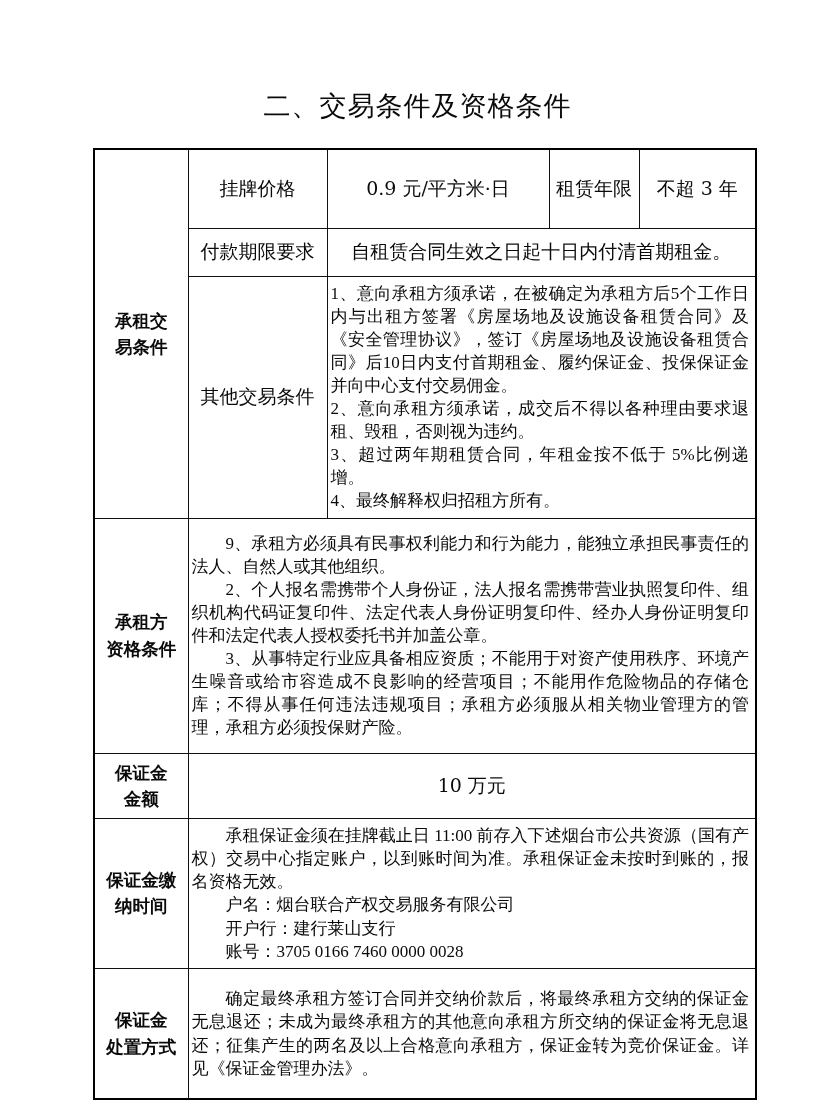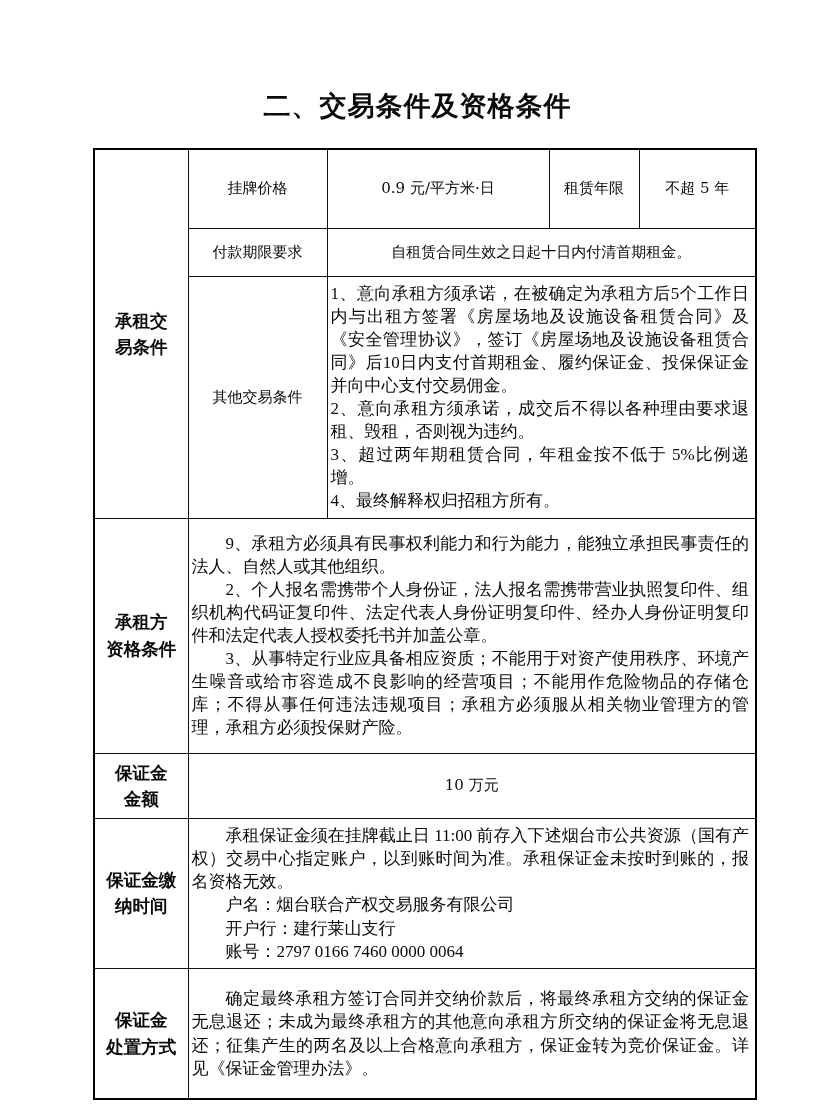--- a/index.html
+++ b/index.html
@@ -3,30 +3,30 @@
 <meta charset="utf-8">
 <style>
   html,body { margin:0; padding:0; background:#ffffff; }
   .page {
     width:835px; height:1104px; background:#ffffff; color:#0a0a0a;
     font-family:"DejaVu Serif", serif;
     position:relative; box-sizing:border-box; overflow:hidden;
   }
   .title {
     margin:0; padding-top:88px;
-    text-align:center; font-size:27px; font-weight:bold; letter-spacing:1px;
+    text-align:center; font-size:27px; font-weight:normal; letter-spacing:1px;
   }
   table.doc {
     border-collapse:collapse; table-layout:fixed;
     width:662px; margin:24px 0 0 93px;
     border:2px solid #000;
   }
   td {
     border:1px solid #111; box-sizing:border-box;
-    font-size:15px; color:#0a0a0a;
+    font-size:19px; color:#0a0a0a;
   }
   .hdr {
     font-weight:bold; text-align:center; vertical-align:middle;
     white-space:pre-line; font-size:17.5px; line-height:1.5; padding:6px;
   }
   .lbl { text-align:center; vertical-align:middle; padding:2px; }
   .ctr { text-align:center; vertical-align:middle; padding:2px;margin-left:33px; }
   .content {
     font-size:17px; line-height:1.36; text-align:justify;
     vertical-align:middle; padding:5px 6px 5px 3px;font-family:Liberation Serif, serif;
@@ -56,21 +56,21 @@
       <col style="width:117px">
     </colgroup>
 
     <tbody>
         <tr class="r1">
       <td class="hdr" rowspan="3">承租交
 易条件</td>
       <td class="lbl">挂牌价格</td>
       <td class="ctr">0.9 元/平方米·日</td>
       <td class="lbl">租赁年限</td>
-      <td class="ctr">不超 5 年</td>
+      <td class="ctr">不超 3 年</td>
     </tr>
 
     <tr class="r2">
       <td class="lbl">付款期限要求</td>
       <td class="ctr" colspan="3">自租赁合同生效之日起十日内付清首期租金。</td>
     </tr>
 
     <tr class="r3">
       <td class="lbl">其他交易条件</td>
       <td class="content" colspan="3">
@@ -97,21 +97,21 @@
       <td class="ctr" colspan="4">10 万元</td>
     </tr>
 
     <tr class="r6">
       <td class="hdr">保证金缴
 纳时间</td>
       <td class="content indent" colspan="4">
             <p>承租保证金须在挂牌截止日 11:00 前存入下述烟台市公共资源（国有产权）交易中心指定账户，以到账时间为准。承租保证金未按时到账的，报名资格无效。</p>
             <p>户名：烟台联合产权交易服务有限公司</p>
             <p>开户行：建行莱山支行</p>
-            <p>账号：2797 0166 7460 0000 0064</p>
+            <p>账号：3705 0166 7460 0000 0028</p>
           </td>
     </tr>
 
     <tr class="r7">
       <td class="hdr">保证金
 处置方式</td>
       <td class="content indent" colspan="4">
             <p>确定最终承租方签订合同并交纳价款后，将最终承租方交纳的保证金无息退还；未成为最终承租方的其他意向承租方所交纳的保证金将无息退还；征集产生的两名及以上合格意向承租方，保证金转为竞价保证金。详见《保证金管理办法》。</p>
           </td>
     </tr>

